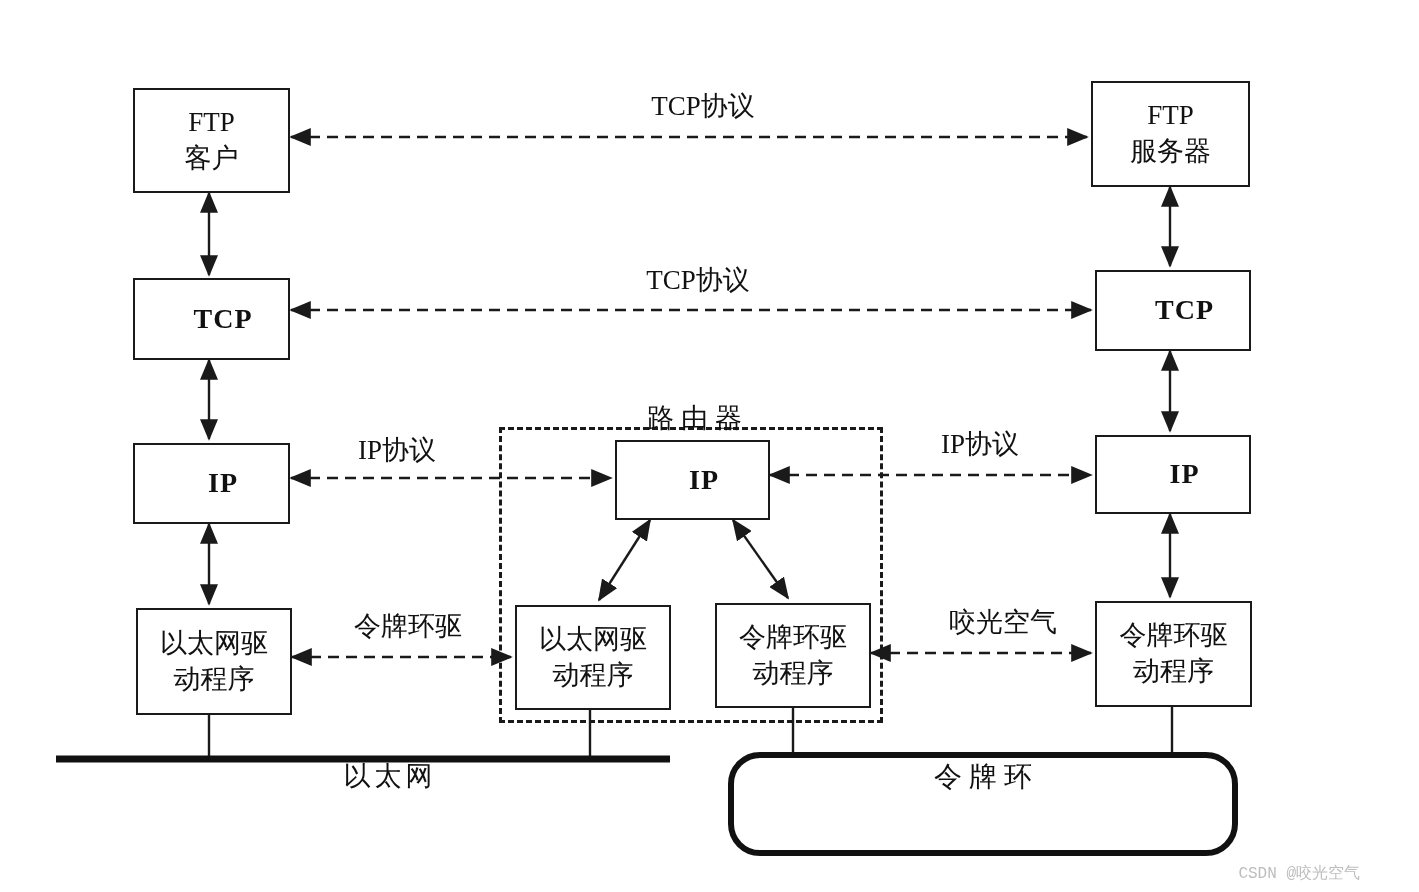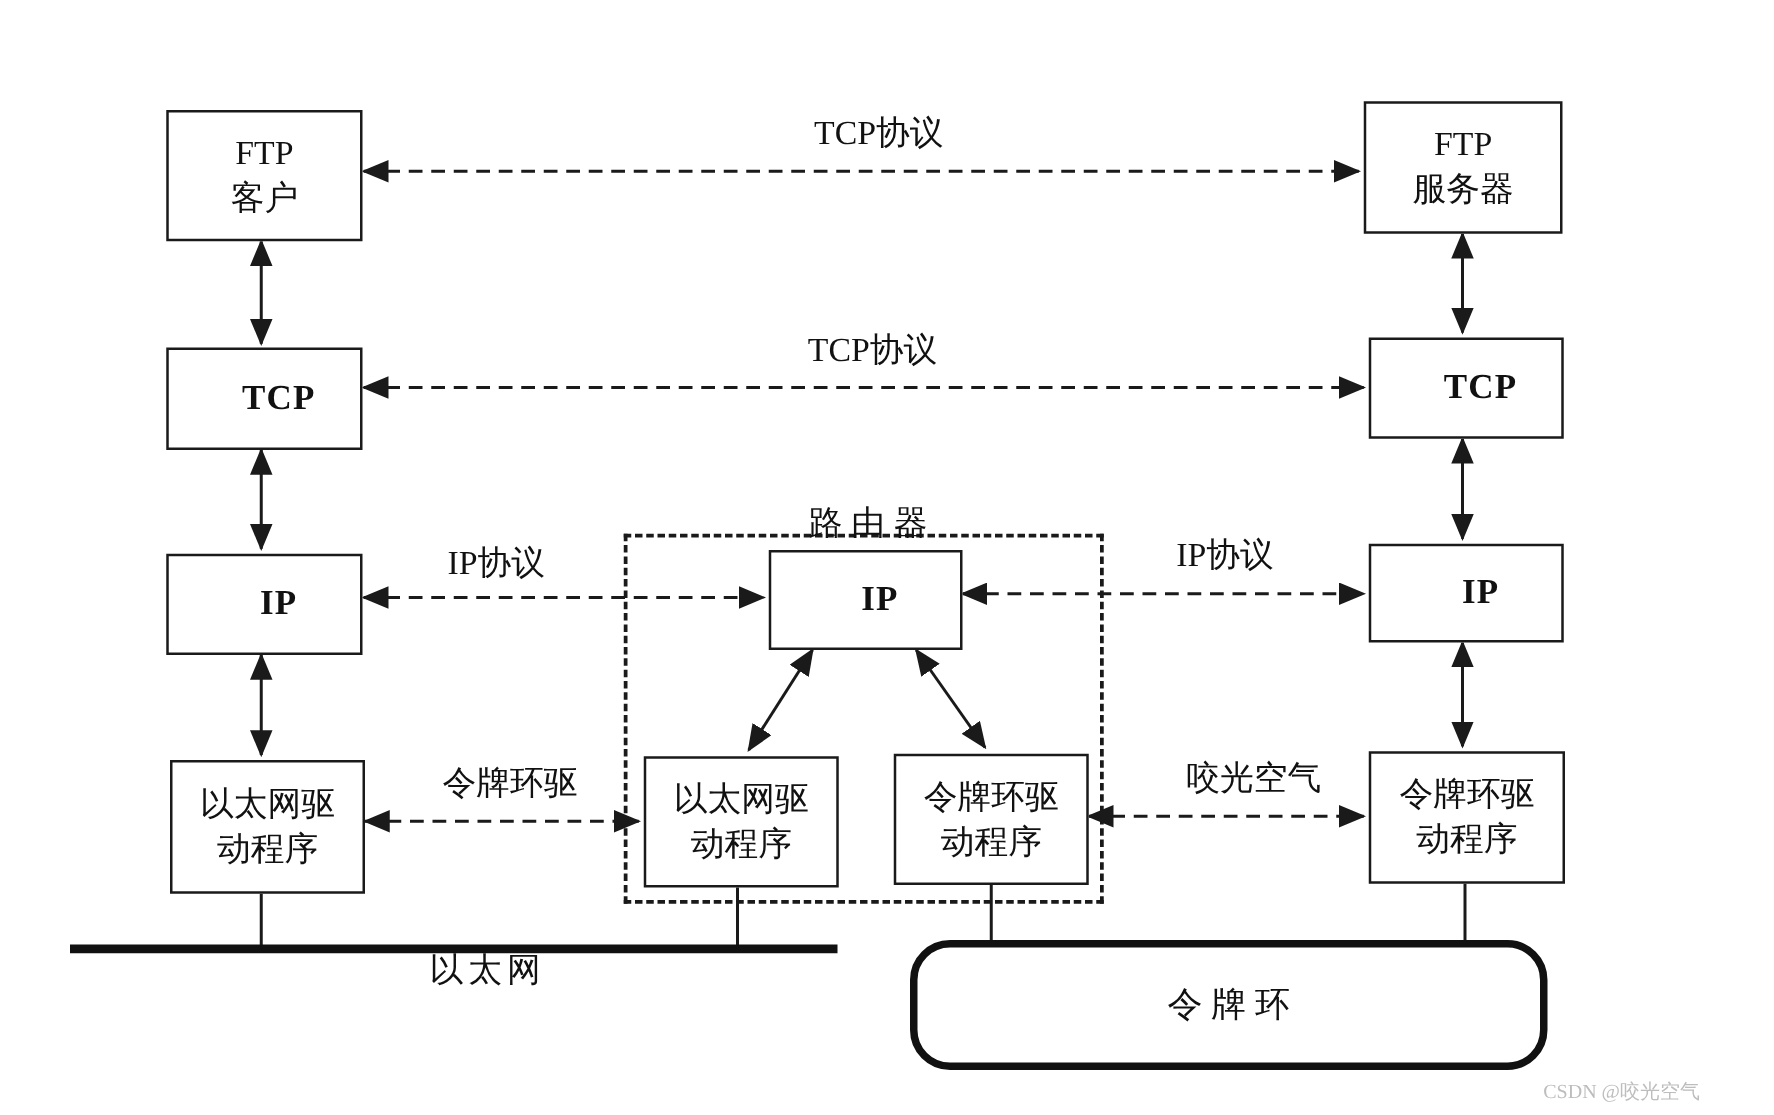--- a/index.html
+++ b/index.html
@@ -19,26 +19,26 @@
   }
   .node .b{font-weight:bold;font-size:28px;letter-spacing:1px;margin-left:23px;}
   .lbl{
     position:absolute;z-index:3;text-align:center;font-size:27px;line-height:1.1;
     white-space:nowrap;
   }
   .router-title{letter-spacing:7px;margin-top:26px;}
   .ring{
     position:absolute;left:728px;top:752px;width:498px;height:92px;
     border:6px solid #111;border-radius:32px;background:#fff;z-index:2;
-    display:flex;align-items:center;justify-content:center;
+    display:flex;justify-content:center;
     font-size:28px;white-space:pre;
   }
   .watermark{
     position:absolute;right:12px;bottom:8px;z-index:3;
-    font-family:Liberation Serif, serif;
+    font-family:Liberation Mono, monospace;
     font-size:16px;color:#bdbdbd;white-space:nowrap;
   }
 </style>
 </head>
 <body>
 
 <div class="canvas">
 
   <div class="router-outline"></div>
 

